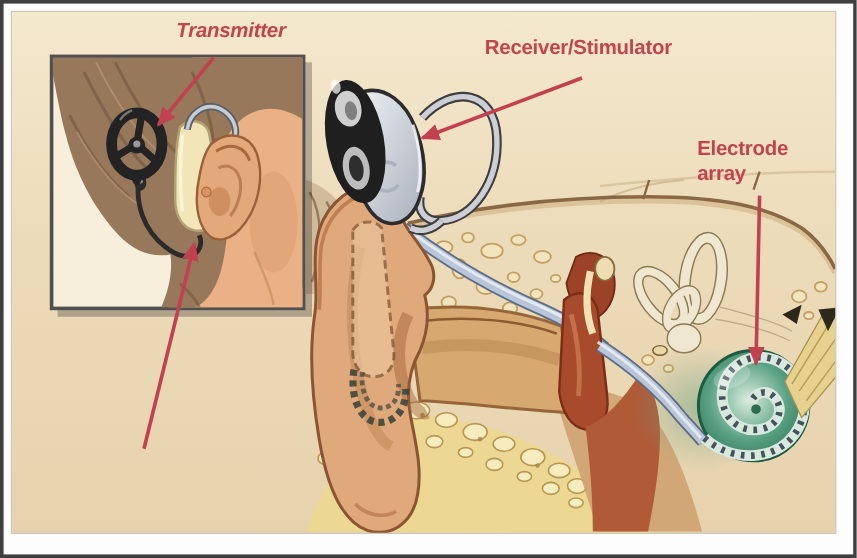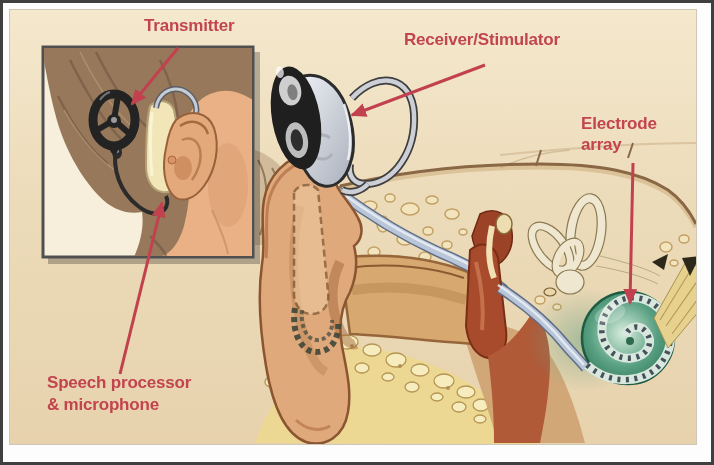--- a/index.html
+++ b/index.html
@@ -10,21 +10,21 @@
   }
   .label{
     position:absolute;
     color:#c2444f;
     font-weight:bold;
     white-space:pre-line;
     line-height:21px;
     font-size:17px;
     letter-spacing:-0.2px;
   }
-  .label--transmitter{left:144px;top:15px;width:110px;text-align:left;}
+  .label--transmitter{left:128px;top:15px;width:110px;text-align:right;font-style:italic;}
   .label--receiver{left:404px;top:29px;}
   .label--electrode{left:581px;top:113px;width:96px;}
   .label--speech{left:47px;top:372px;line-height:22px;}
   svg{position:absolute;left:0;top:0;}
 </style>
 </head>
 <body>
 
 <div class="stage">
 
@@ -299,16 +299,14 @@
       <path d="M485,65 L352,115" marker-end="url(#ah)"></path>
       <path d="M633,163 L630,303" marker-end="url(#ah)"></path>
       <path d="M120,374 L162,203" marker-end="url(#ah)"></path>
     </g>
   </svg>
 
   <div class="label label--transmitter">Transmitter</div>
   <div class="label label--electrode">Electrode
 array</div>
   <div class="label label--receiver">Receiver/Stimulator</div>
-  <div class="label label--speech">Speech processor
-&amp; microphone</div>
 
 </div>
 
 </body></html>

